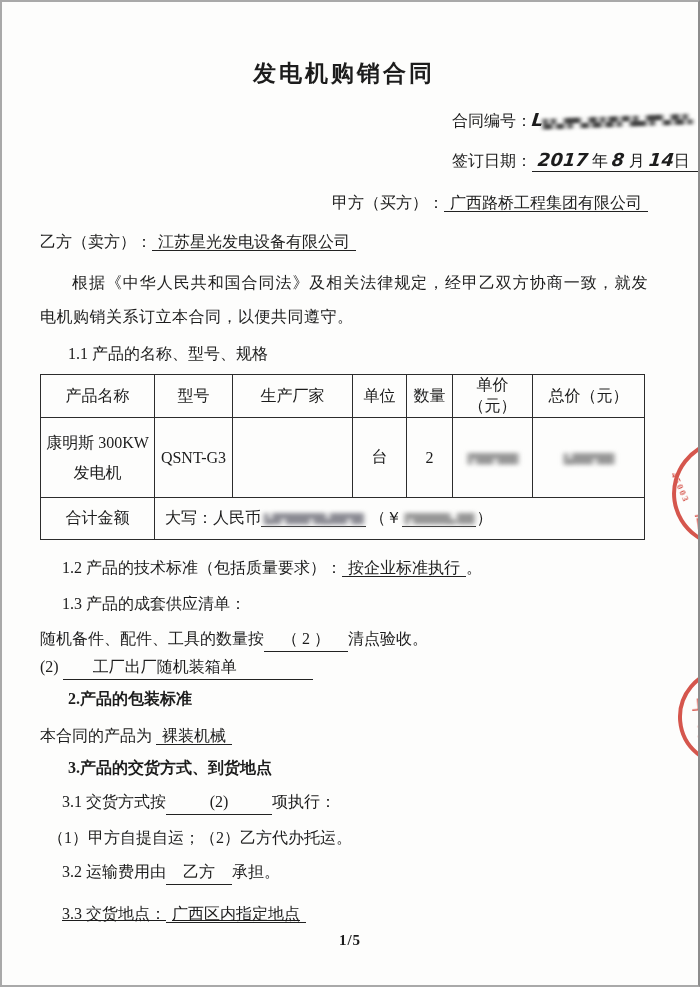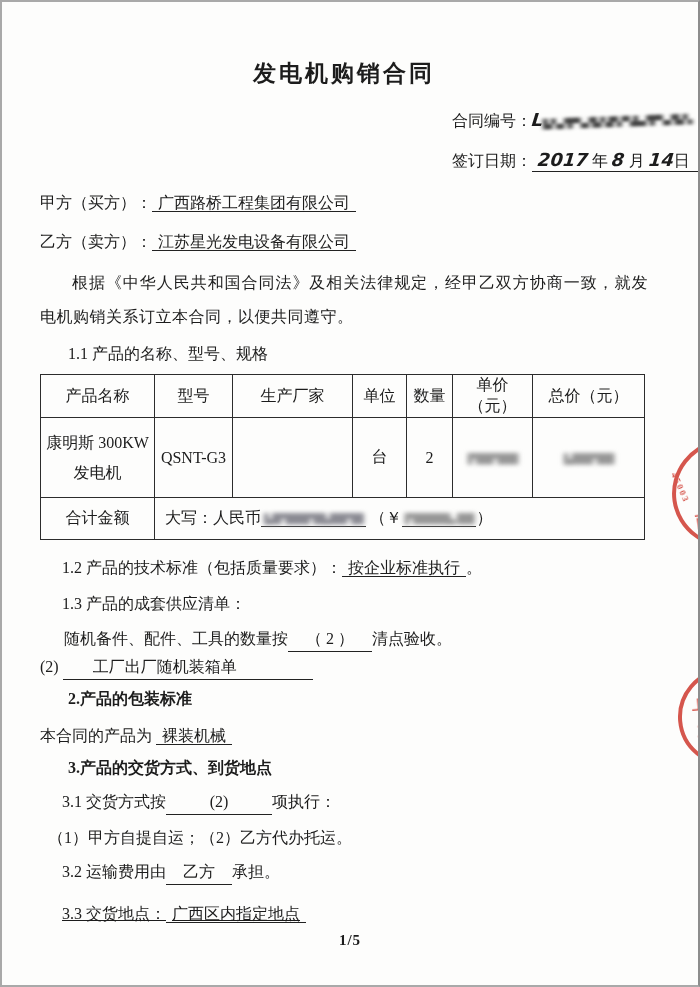--- a/index.html
+++ b/index.html
@@ -134,21 +134,21 @@
 
   <div class="meta">
     <div class="meta-line">
       <span>合同编号：</span><span class="hand">L</span><span class="scribble">▙▚▞▛▚▞▙▚▛▞▚▙▞▛▚▞▙▚</span>
     </div>
     <div class="meta-line">
       <span>签订日期：</span><span class="u date-u"><span class="hand">2017</span> <span>年</span> <span class="hand">8</span> <span>月</span> <span class="hand">14</span><span>日</span></span>
     </div>
   </div>
 
-  <div class="line" style="margin-top:16px;">
+  <div class="line" style="margin-top:16px;text-align:right;">
     <span>甲方（买方）：</span><span class="u">广西路桥工程集团有限公司</span>
   </div>
   <div class="line" style="margin-top:15px;">
     <span>乙方（卖方）：</span><span class="u">江苏星光发电设备有限公司</span>
   </div>
 
   <div class="para">根据《中华人民共和国合同法》及相关法律规定，经甲乙双方协商一致，就发电机购销关系订立本合同，以便共同遵守。</div>
 
   <div class="line ind-b" style="margin-top:8px;">1.1 产品的名称、型号、规格</div>
 
@@ -193,21 +193,21 @@
     </tr>
   </tbody>
     </table>
 
   <div class="line ind-c" style="margin-top:16px;">
     <span>1.2 产品的技术标准（包括质量要求）：</span><span class="u">按企业标准执行</span><span>。</span>
   </div>
 
   <div class="line ind-c" style="margin-top:12px;">1.3 产品的成套供应清单：</div>
 
-  <div class="line" style="margin-top:11px;margin-left:24px;">
+  <div class="line" style="margin-top:11px;">
     <span>随机备件、配件、工具的数量按</span><span class="u blank w84">（ 2 ）</span><span>清点验收。</span>
   </div>
 
   <div class="line" style="margin-top:4px;">
     <span>(2)</span> <span class="u blank w250">工厂出厂随机装箱单</span>
   </div>
 
   <div class="line bold ind-b" style="margin-top:8px;">2.产品的包装标准</div>
 
   <div class="line" style="">

